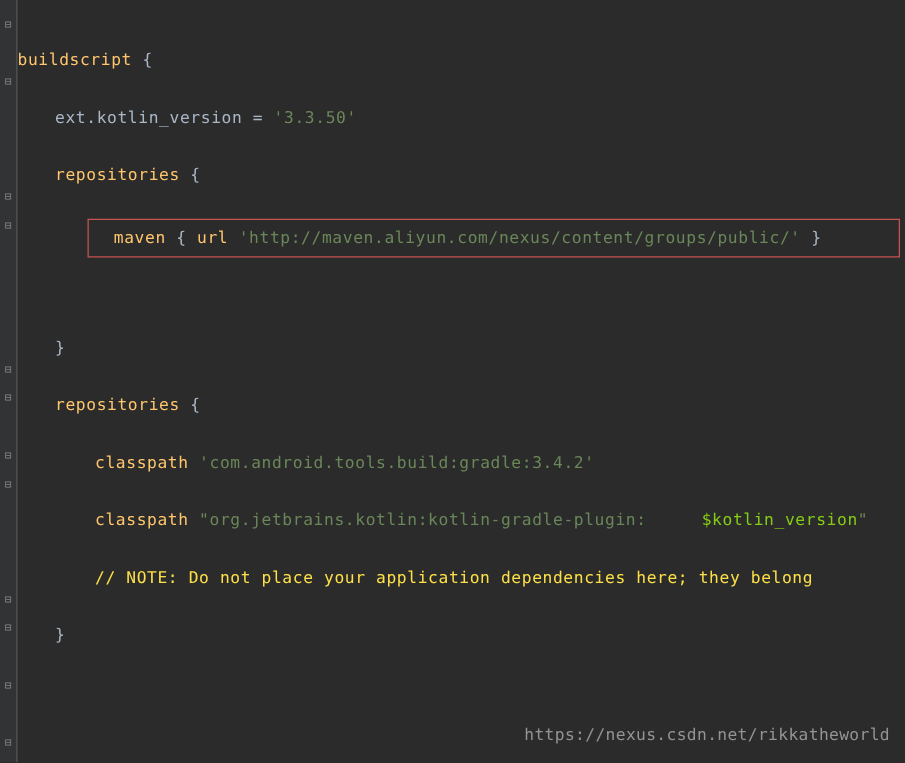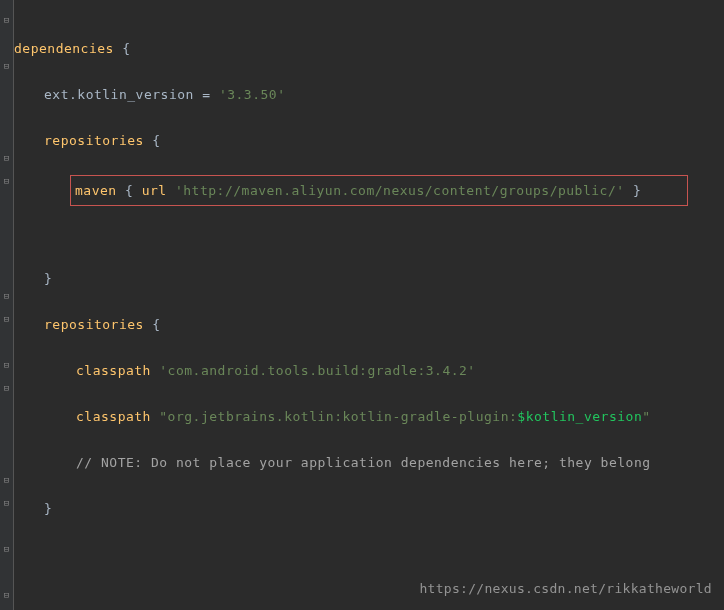--- a/index.html
+++ b/index.html
@@ -37,26 +37,26 @@
       padding-left: 14px;
       padding-top: 14px;
       line-height: 23px;
       white-space: pre;
       letter-spacing: 0.5px;
     }
     .line { height: 23px; display: block; }
     .fn { color: #ffc66d; }
     .str { color: #6a8759; }
     .ident { color: #a9b7c6; }
-    .comment { color: #a3a3a3; text-align: right; }
-    .interp { color: #22c55e; }
+    .comment { color: #fde047; text-align: right; }
+    .interp { color: #84cc16; margin-left: 44px; }
     .highlight-box {
       display: inline-block;
       border: 1px solid #c75450;
-      padding: 3px 4px;
+      padding: 3px 20px;
       margin-left: -6px;
     }
     .watermark {
       position: absolute;
       right: 12px;
       bottom: 14px;
       color: #bfbfbf;
       font-size: 13px;
       opacity: 0.7;
       letter-spacing: 0.3px;
@@ -76,21 +76,21 @@
   <span class="fold-marker" style="top:314px;">⊟</span>
   <span class="fold-marker" style="top:360px;">⊟</span>
   <span class="fold-marker" style="top:383px;">⊟</span>
   <span class="fold-marker" style="top:475px;">⊟</span>
   <span class="fold-marker" style="top:498px;">⊟</span>
   <span class="fold-marker" style="top:544px;">⊟</span>
   <span class="fold-marker" style="top:590px;">⊟</span>
 </div>
 
 <div class="code-area">
-<span class="line"><span class="fn">dependencies</span> <span>{</span></span>
+<span class="line"><span class="fn">buildscript</span> <span>{</span></span>
 <span class="line ind1"><span class="ident">ext</span><span>.</span><span class="ident">kotlin_version</span><span> = </span><span class="str">'3.3.50'</span></span>
 <span class="line ind1"><span class="fn">repositories</span> <span>{</span></span>
 <span class="line ind2"><span class="highlight-box"><span class="fn">maven</span> <span>{</span> <span class="fn">url</span> <span class="str">'http://maven.aliyun.com/nexus/content/groups/public/'</span> <span>}</span>     </span></span>
 <span class="line"></span>
 <span class="line ind1"><span>}</span></span>
 <span class="line ind1"><span class="fn">repositories</span> <span>{</span></span>
 <span class="line ind2"><span class="fn">classpath</span> <span class="str">'com.android.tools.build:gradle:3.4.2'</span></span>
 <span class="line ind2"><span class="fn">classpath</span> <span class="str">"org.jetbrains.kotlin:kotlin-gradle-plugin:</span><span class="interp">$kotlin_version</span><span class="str">"</span></span>
 <span class="line ind2"><span class="comment">// NOTE: Do not place your application dependencies here; they belong</span></span>
 <span class="line ind1"><span>}</span></span>

